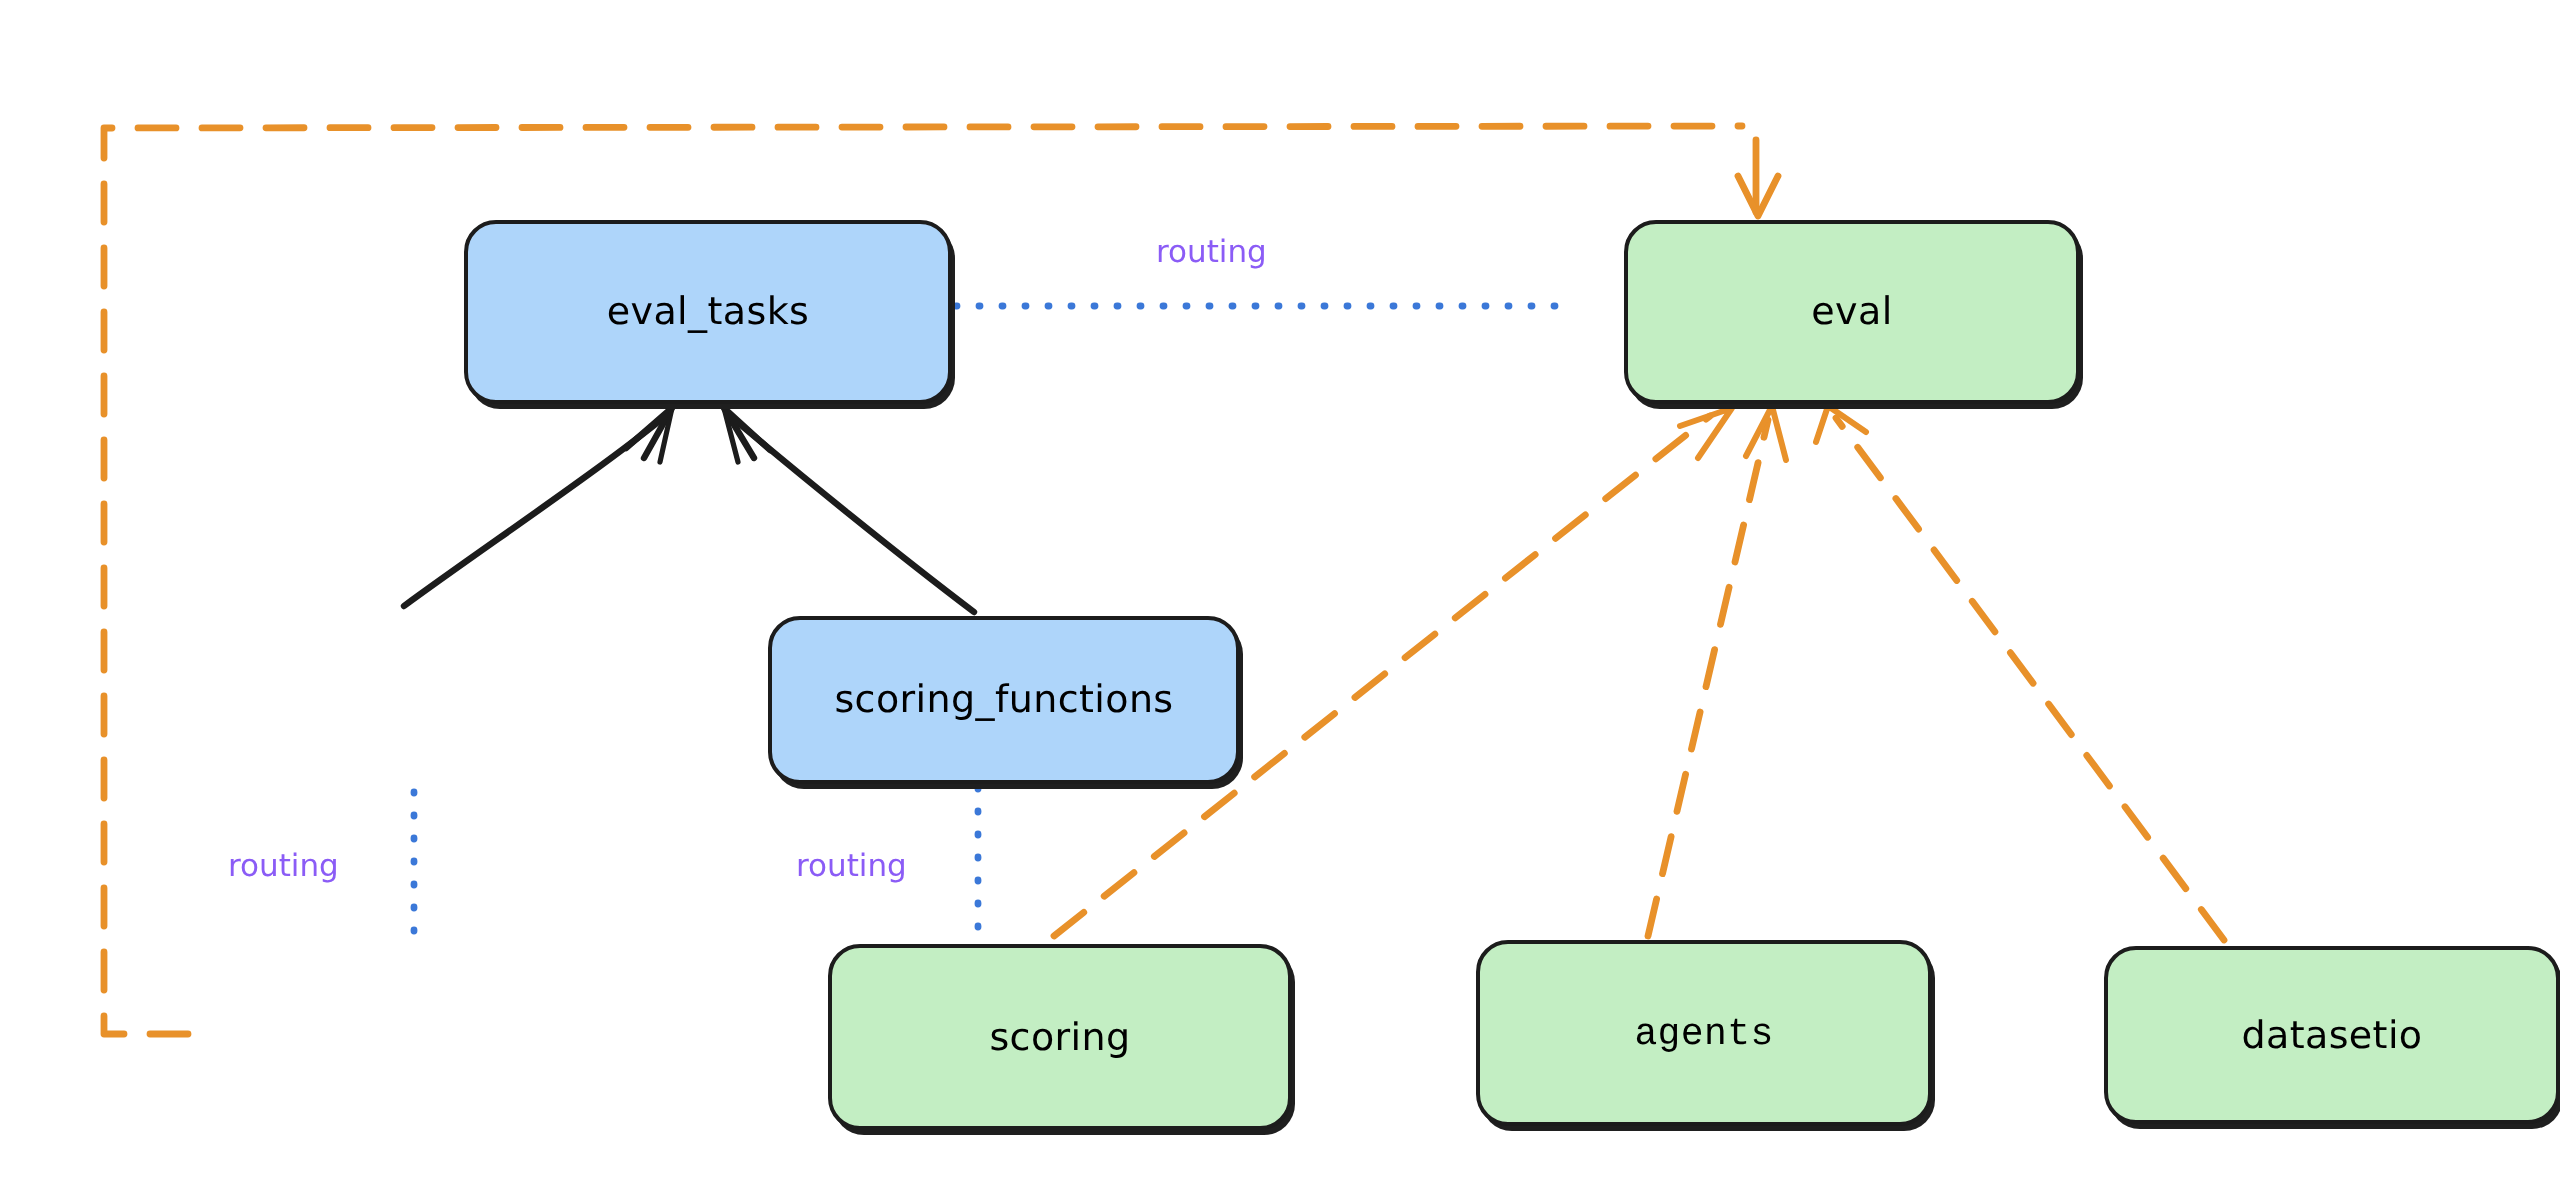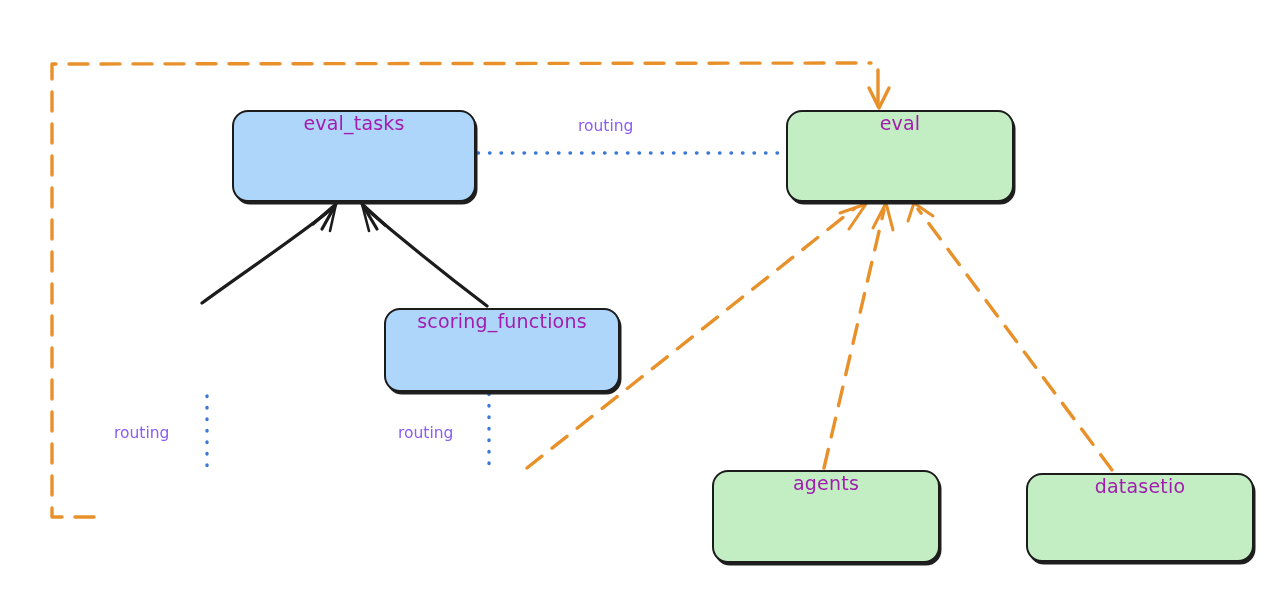--- a/index.html
+++ b/index.html
@@ -24,33 +24,33 @@
     position: absolute;
     left: 0;
     top: 0;
     width: 1280px;
     height: 596px;
   }
   .node {
     position: absolute;
     box-sizing: border-box;
     display: flex;
-    align-items: flex-start;
+    align-items: center;
     justify-content: center;
     border: 2.6px solid #1c1c1c;
     border-radius: 16px;
     box-shadow: 2px 3px 0 -0.5px #1f1f1f;
     font-family: "DejaVu Sans", sans-serif;
     font-size: 19px;
-    color: #a21caf;
+    color: #000000;
     letter-spacing: 0.2px;
     user-select: none;
   }
   .node.blue  { background: #aed5fa; }
-  .node.green { background: #c3eec3; }
+  .node.green { background: #c3eec3; margin-left: 26px; }
   .node .label { pointer-events: none; }
   .edge-label {
     position: absolute;
     font-family: "DejaVu Sans", sans-serif;
     font-size: 15.5px;
     color: #8b5cf6;
     white-space: nowrap;
     user-select: none;
   }
 </style>
@@ -114,22 +114,25 @@
   <div class="node green" style="left:786px; top:110px; width:228px; height:92px;">
     <span class="label">eval</span>
   </div>
 
 
   <div class="node blue" style="left:384px; top:308px; width:236px; height:84px;">
     <span class="label">scoring_functions</span>
   </div>
 
 
+  <div class="node green" style="left:388px; top:472px; width:232px; height:93px;">
+    <span class="label">scoring</span>
+  </div>
 
-  <div class="node green" style="left:712px; top:470px; width:228px; height:93px;">
+  <div class="node green" style="left:712px; top:470px; width:228px; height:93px;font-family:Liberation Mono, monospace;">
     <span class="label">agents</span>
   </div>
 
   <div class="node green" style="left:1026px; top:473px; width:228px; height:89px;">
     <span class="label">datasetio</span>
   </div>
 
   <div class="edge-label" style="left:578px; top:117px;">routing</div>
 
   <div class="edge-label" style="left:114px; top:424px;">routing</div>

